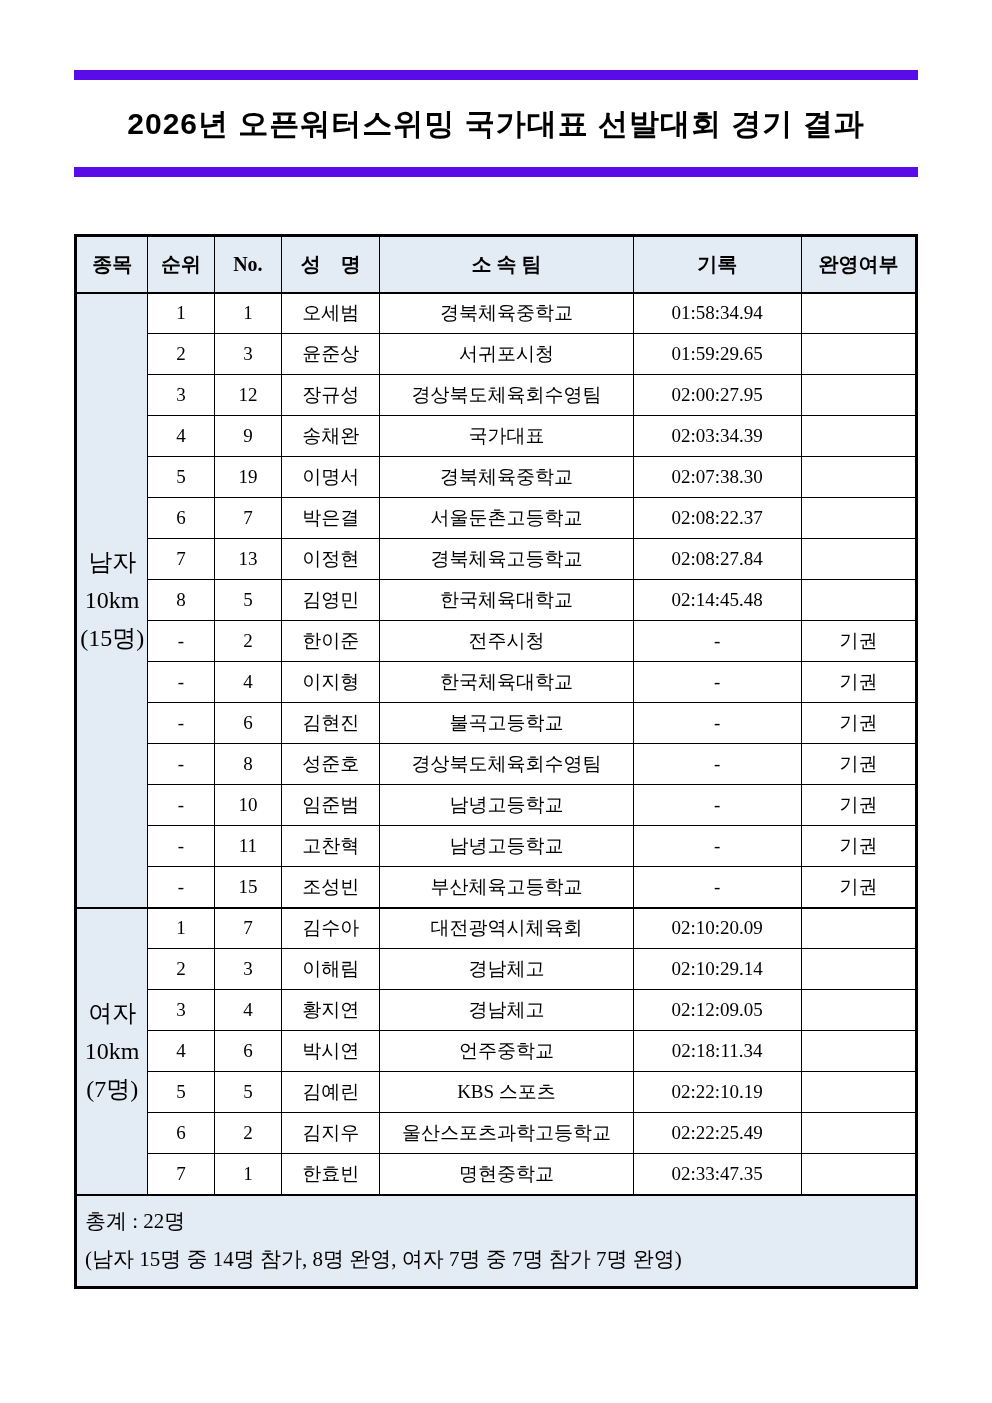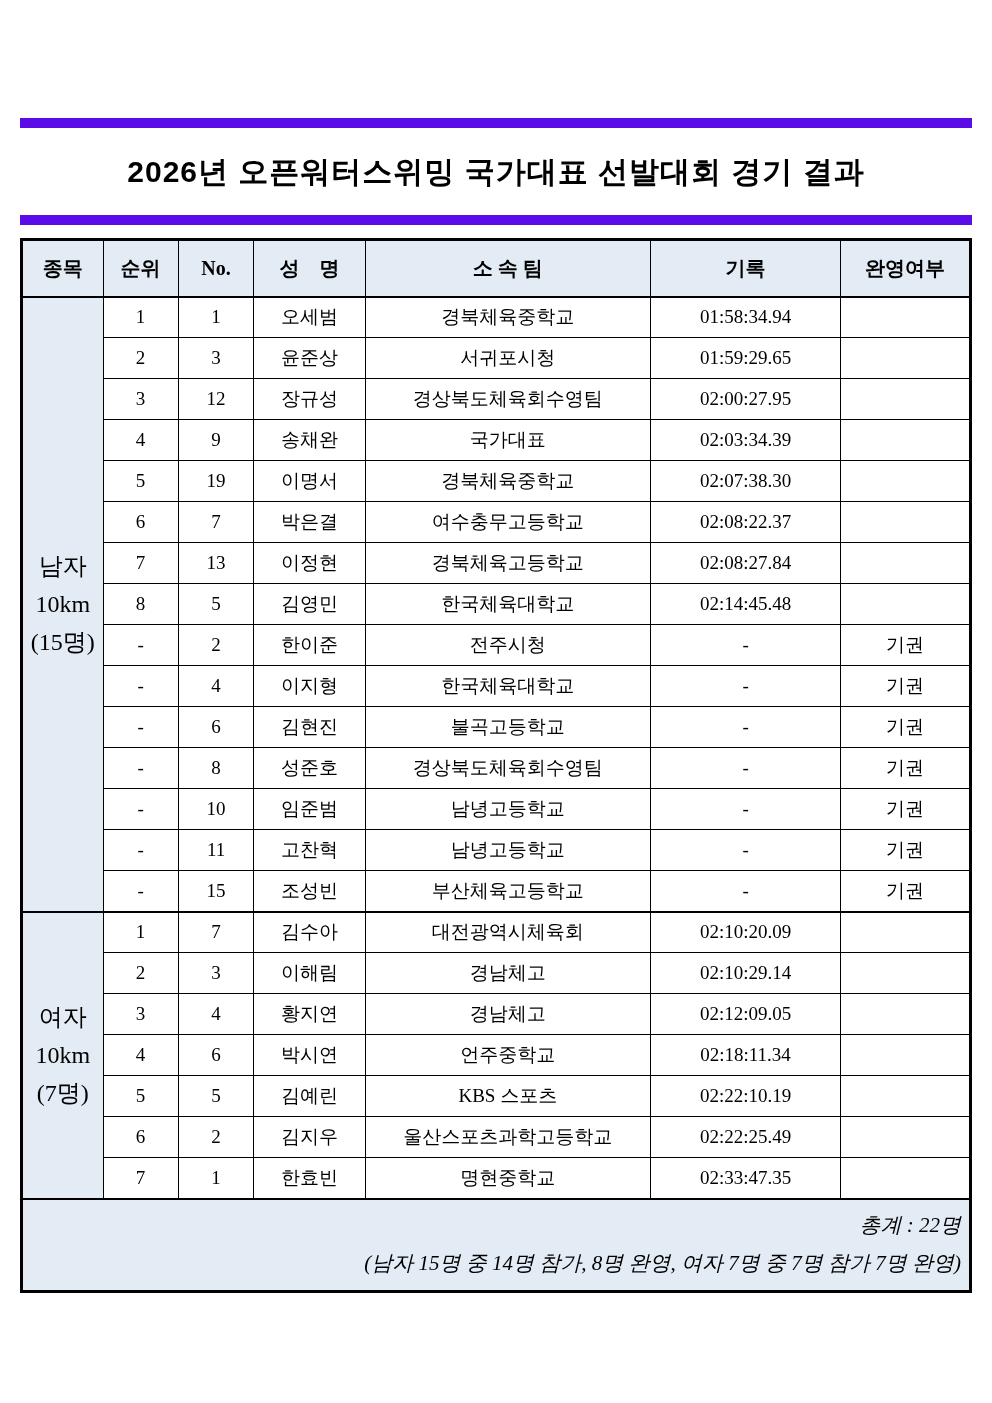--- a/index.html
+++ b/index.html
@@ -9,23 +9,23 @@
   }
   *{box-sizing:border-box;}
   html,body{margin:0;padding:0;}
   body{
     width:992px;height:1403px;
     background:#ffffff;
     font-family:"Liberation Serif","DejaVu Serif",serif;
     color:#000;
   }
   .page{
-    width:952px;
+    width:844px;
     margin:0 auto;
-    padding-top:118px;
+    padding-top:70px;
   }
   .rule-bar{
     height:10px;
     background:var(--accent);
   }
   .doc-title{
     text-align:center;
     font-family:"Liberation Sans","DejaVu Sans",sans-serif;
     font-weight:bold;
     font-size:30px;
@@ -33,20 +33,21 @@
     letter-spacing:1px;
     margin:26px 0 25px 0;
   }
   .title-gap{height:13px;}
   table.results{
     width:100%;
     border-collapse:collapse;
     table-layout:fixed;
     border:3px solid var(--line);
     font-size:19px;
+    margin-top:44px;
   }
   col.c-event{width:8.6%;}
   col.c-rank{width:7.9%;}
   col.c-no{width:8.0%;}
   col.c-name{width:11.7%;}
   col.c-team{width:30.1%;}
   col.c-record{width:20.0%;}
   col.c-status{width:13.7%;}
   th,td{
     border:1px solid var(--line);
@@ -67,26 +68,25 @@
   td.group-cell{
     background:var(--shade);
     font-size:24px;
     line-height:38px;
     padding:0;
   }
   tr.section-start td{border-top:2px solid var(--line);}
   tfoot td{
     background:var(--shade);
     border-top:2px solid var(--line);
-    text-align:right;
+    text-align:left;
     font-size:21px;
     line-height:38px;
     padding:6px 8px 8px 8px;
     white-space:normal;
-    font-style:italic;
   }
 </style>
 </head>
 <body>
 
 <div class="page">
 
   <div class="rule-bar"></div>
 
   <h1 class="doc-title">2026년 오픈워터스위밍 국가대표 선발대회 경기 결과</h1>
@@ -159,21 +159,21 @@
           <td>19</td>
           <td>이명서</td>
           <td>경북체육중학교</td>
           <td>02:07:38.30</td>
           <td></td>
         </tr>
         <tr>
           <td>6</td>
           <td>7</td>
           <td>박은결</td>
-          <td>여수충무고등학교</td>
+          <td>서울둔촌고등학교</td>
           <td>02:08:22.37</td>
           <td></td>
         </tr>
         <tr>
           <td>7</td>
           <td>13</td>
           <td>이정현</td>
           <td>경북체육고등학교</td>
           <td>02:08:27.84</td>
           <td></td>

